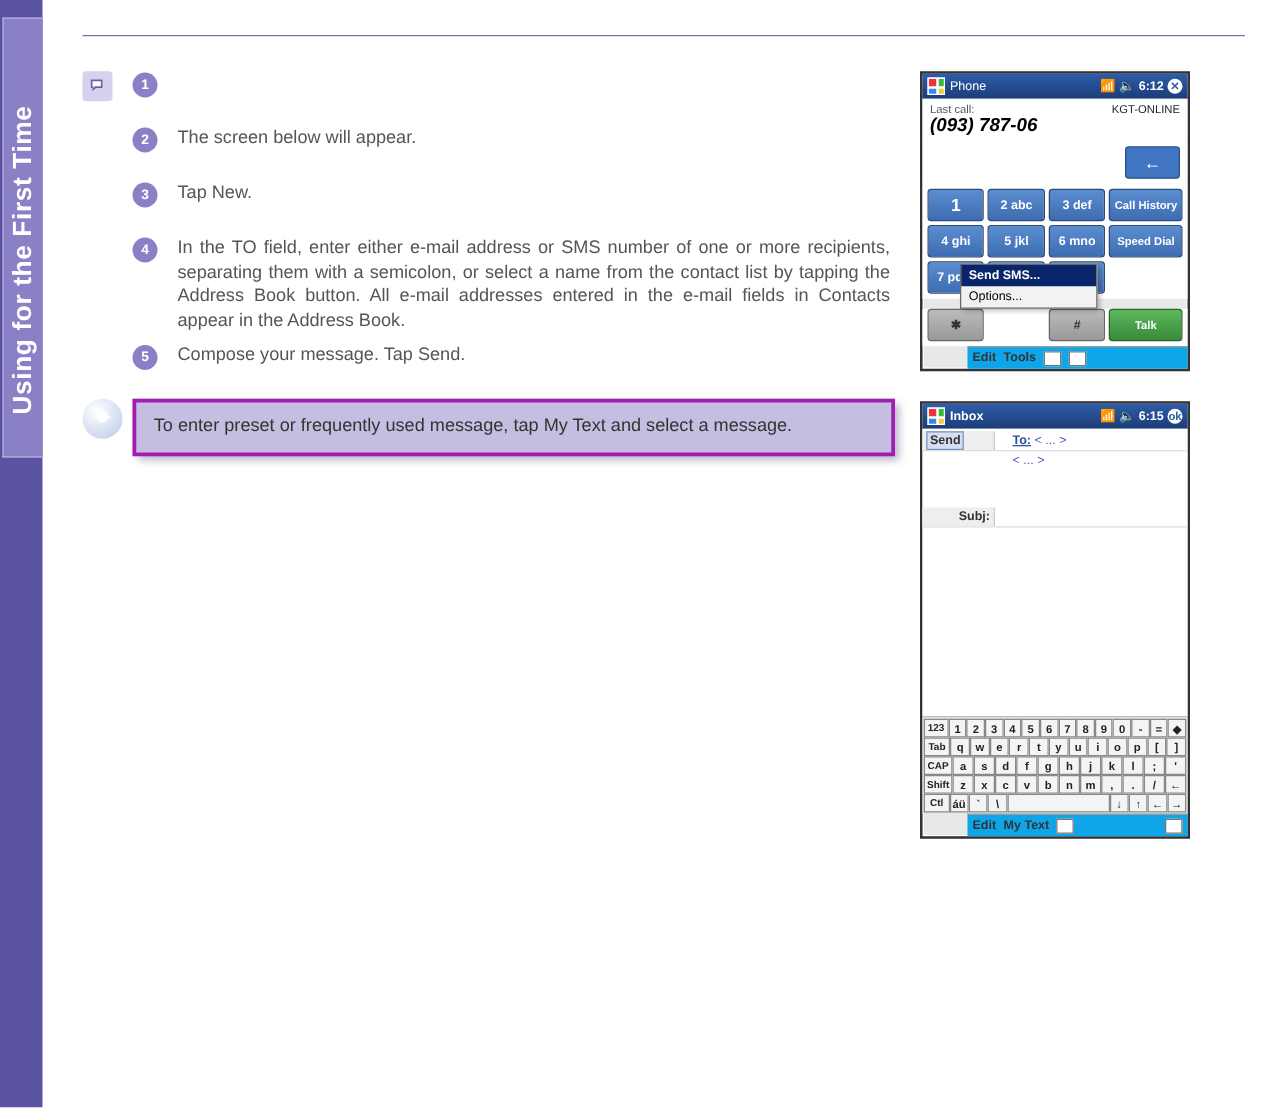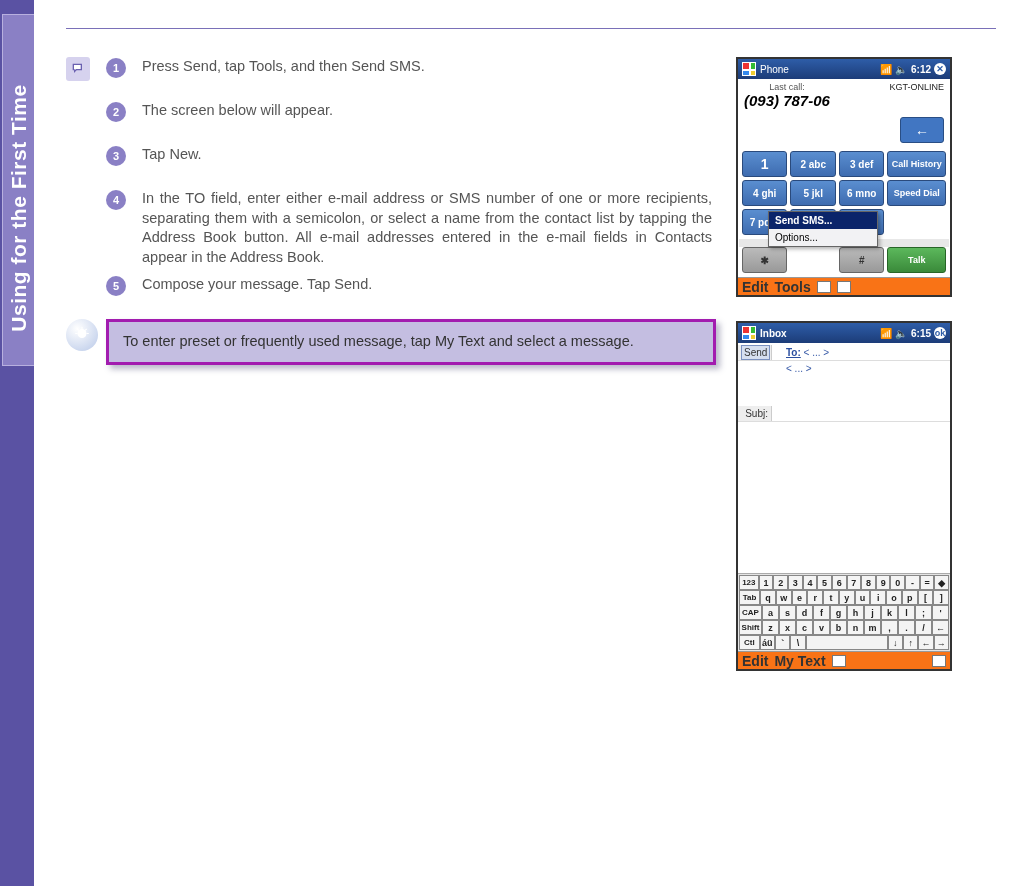--- a/index.html
+++ b/index.html
@@ -155,21 +155,21 @@
   .dev-top-right { display:flex; align-items:center; gap:3px; }
   .ico-sm {
     width:12px;height:12px;border-radius:50%;background:#fff;color:#2e5da8;
     display:flex;align-items:center;justify-content:center;font-size:9px;font-weight:bold;
   }
   
   .lastcall {
     background:#fff; padding:3px 6px 6px 6px;
     display:flex;justify-content:space-between;align-items:flex-start;
   }
-  .lastcall-left { text-align:center; }
+  .lastcall-left { text-align:left; }
   .lastcall-label { font-size:9px;color:#555; }
   .lastcall-num { font-size:15px;font-weight:bold;color:#000;font-style:italic; }
   .kgt { font-size:9px;color:#222; }
   .backbtn {
     width:44px;height:26px;background:#4176c2;border:1px solid #294e85;border-radius:3px;
     display:flex;align-items:center;justify-content:center;color:#fff;font-size:14px;
     align-self:flex-end;margin-top:2px;position:relative;
   }
   .backrow { display:flex;justify-content:flex-end;padding:0 6px 4px 6px;background:#fff; }
   .keys { padding:4px 4px; background:#fff;display:flex;flex-direction:column;gap:3px; }
@@ -184,29 +184,29 @@
   .menu-over {
     position:relative;margin-top:-28px;margin-left:30px;width:110px;
     background:#f2f2f4;border:1px solid #666;box-shadow:2px 2px 4px rgba(0,0,0,0.3);
   }
   .menu-item { padding:3px 6px;font-size:10px;color:#000; }
   .menu-item.sel { background:#0a246a;color:#fff;font-weight:bold; }
   .krow-last { display:flex;gap:3px;padding:0 4px 4px 4px;background:#fff; }
   .key.gray { background:linear-gradient(#bbb,#999);border-color:#666;color:#333; }
   .key.green { background:linear-gradient(#5cb85c,#3a8a3a);border-color:#276527; }
   .dev-bottom {
-    height:18px;background:#f97316;border-top:1px solid #999;
-    display:flex;align-items:center;padding:0 4px;gap:6px;font-size:14px;color:#333;
+    height:18px;background:#0ea5e9;border-top:1px solid #999;
+    display:flex;align-items:center;padding:0 4px;gap:6px;font-size:10px;color:#333;margin-left:36px;
   }
   .dev-bottom .bb { font-weight:bold;cursor:default; }
   .mini { width:14px;height:12px;border:1px solid #777;background:#fff;display:inline-block; }
   
   .compose-head { background:#fff;padding:2px 0; }
   .comp-row { display:flex;border-bottom:1px solid #ddd;font-size:10px; }
-  .comp-row .lbl { width:34px;background:#eee;border-right:1px solid #ccc;padding:2px 3px;font-weight:normal;color:#333; }
+  .comp-row .lbl { width:58px;background:#eee;border-right:1px solid #ccc;padding:2px 3px;font-weight:bold;color:#333; }
   .comp-row .val { flex:1;padding:2px 14px;color:#3a5ca8; }
   .comp-row .tolink { color:#2a4ea0;text-decoration:underline;font-weight:bold; }
   .bigwhite { background:#fff;height:150px;border-bottom:1px solid #aaa; }
   .vkbd { background:#e4e4e4;padding:1px; }
   .vkrow { display:flex; }
   .vk { flex:1;min-width:0;height:15px;border:1px solid #888;background:#f4f4f4;font-size:9px;display:flex;align-items:center;justify-content:center;color:#222;font-weight:bold; }
   .vk.mod { flex:1.4;font-size:8px; }
   .vk.sp { flex:6; }
 </style>
 </head>
@@ -227,21 +227,20 @@
       <div class="instructions" style="margin-left:40px;">
 
         <div class="step first-step">
           <div class="icon-holder">
             <svg viewBox="0 0 24 24">
                 <path fill="#6a60b0" d="M4 4h14v10H10l-4 4v-4H4z"></path>
                 <path fill="#fff" d="M6 6h10v6H9l-2 2v-2H6z"></path>
               </svg>
           </div>
           <span class="badge">1</span>
-          <div class="step-text">Press Send, tap Tools, and then Send SMS.</div>
         </div>
 
         <div class="step">
           <span class="badge">2</span>
           <div class="step-text">The screen below will appear.</div>
         </div>
 
         <div class="step">
           <span class="badge">3</span>
           <div class="step-text">Tap New.</div>

